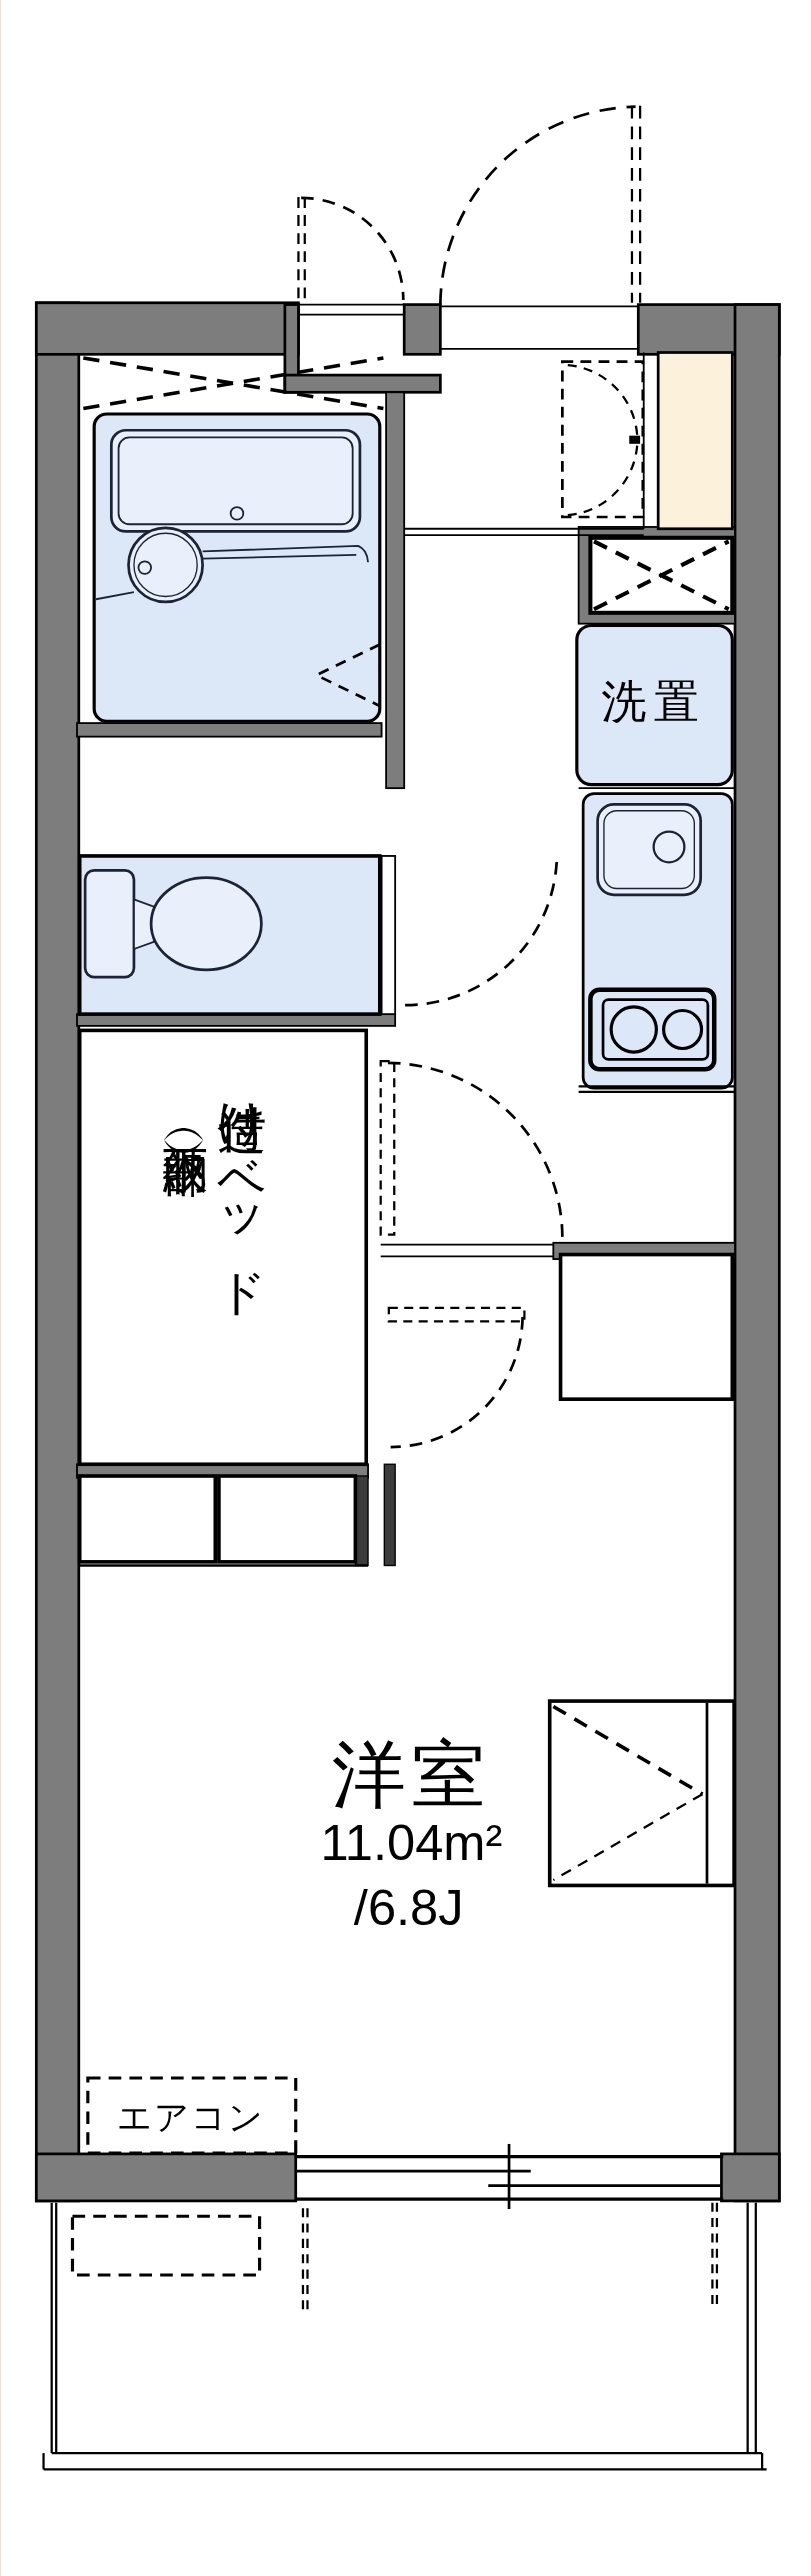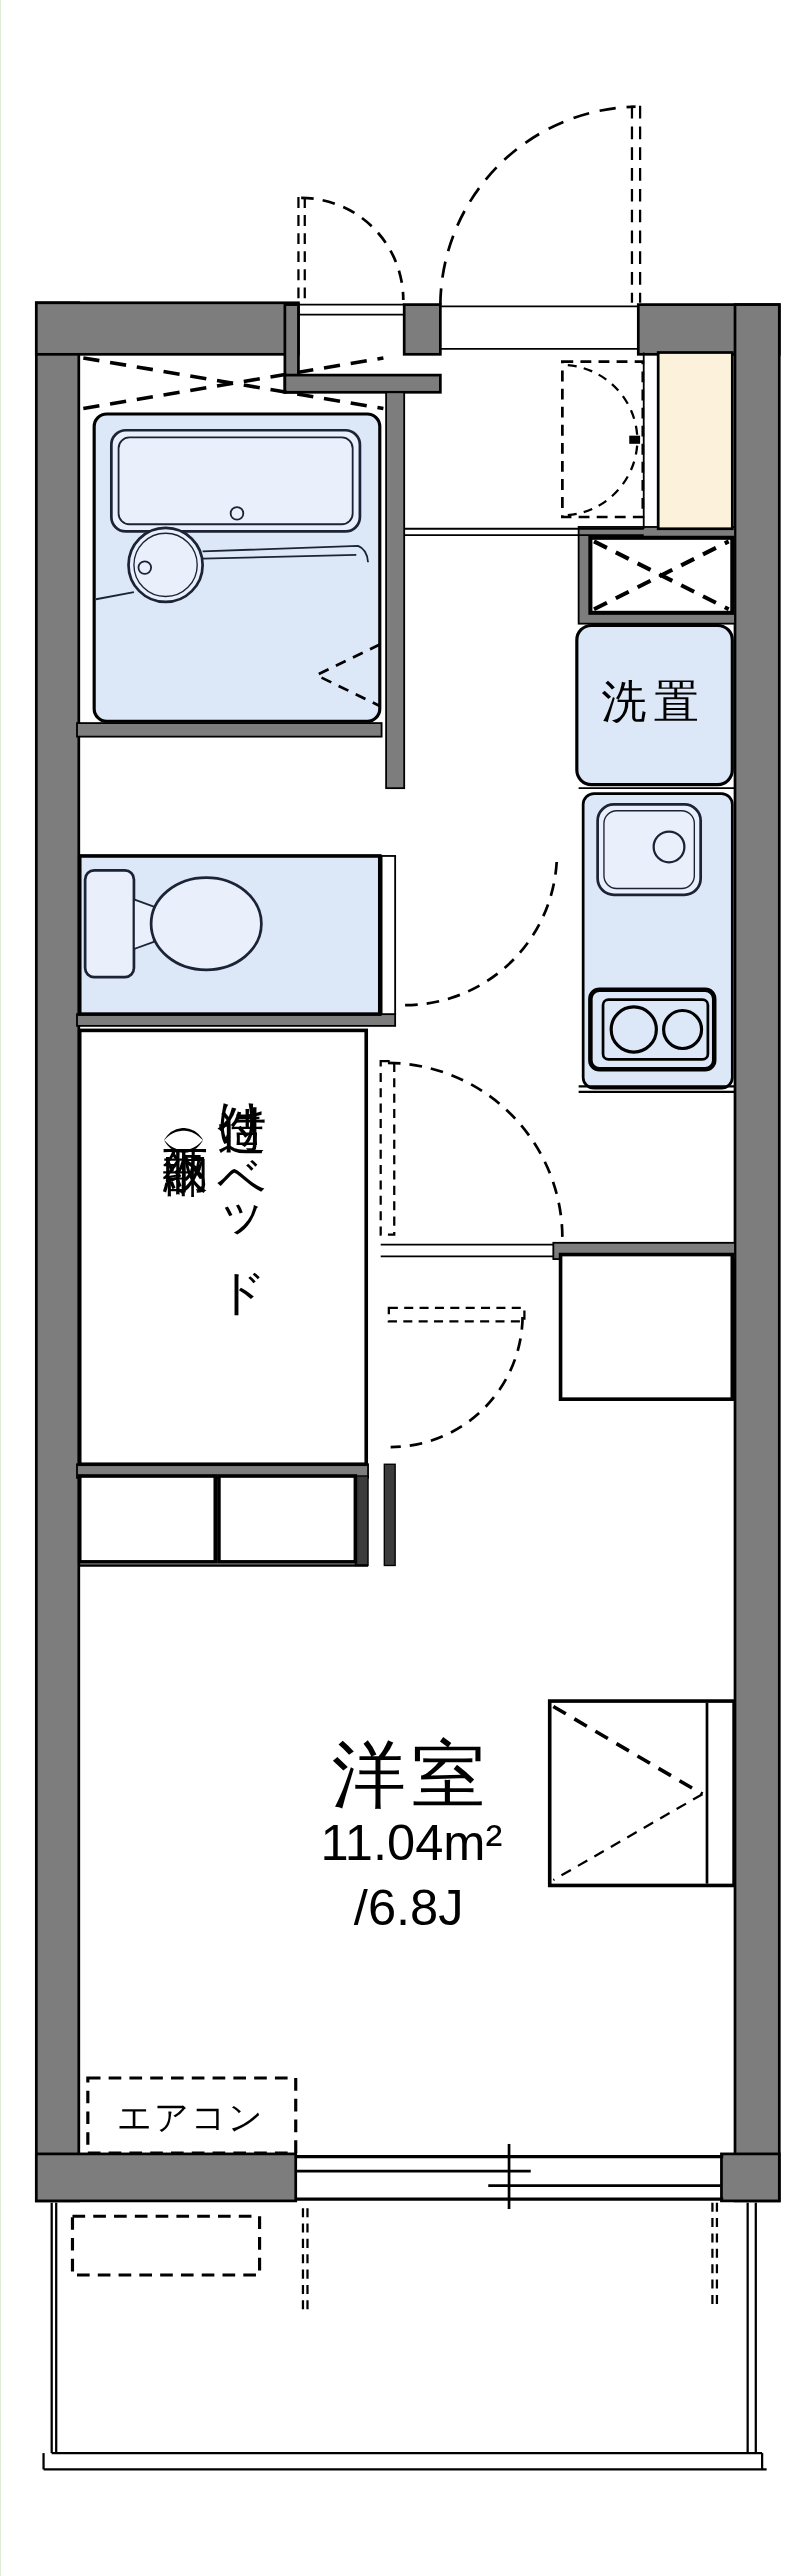--- a/index.html
+++ b/index.html
@@ -1,16 +1,16 @@
 <!DOCTYPE html>
 <html style="font-size:14.5px"><head>
 <meta charset="utf-8">
 <style>
   html,body{margin:0;padding:0;background:#fff;}
-  .plan-wrap{width:787px;height:2576px;position:relative;background:#4d7c0f;}
+  .plan-wrap{width:787px;height:2576px;position:relative;background:#b91c1c;}
   svg{display:block;}
   
   .w   {fill:#7d7d7d;stroke:#000;stroke-width:3;}
   .wthin{fill:#7d7d7d;stroke:#000;stroke-width:2;}
   .blk {fill:#3c3c3c;stroke:#000;stroke-width:1.5;}
   .room{fill:#dce7f7;stroke:#000;}
   .fx  {fill:#e9f0fb;stroke:#1c2336;}
   .fxl {fill:none;stroke:#1c2336;}
   .ln  {fill:none;stroke:#000;}
   .box {fill:#fff;stroke:#000;}

